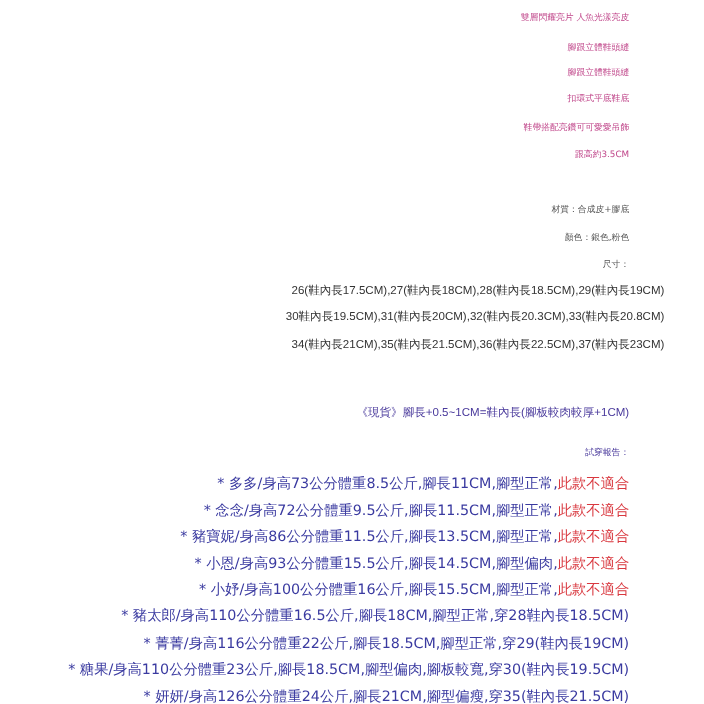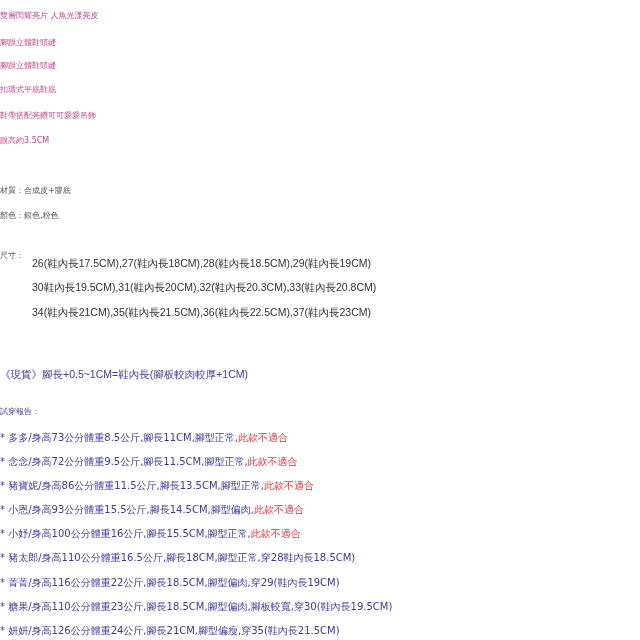--- a/index.html
+++ b/index.html
@@ -1,56 +1,56 @@
 <!DOCTYPE html>
 <html><head>
 <meta charset="utf-8">
 <style>
   html, body { margin:0; padding:0; background:#ffffff; }
   body { width:640px; height:640px; overflow:hidden; position:relative; font-family:"DejaVu Sans","Liberation Sans",sans-serif; }
-  .line { position:absolute; left:0; width:572px; text-align:left; white-space:nowrap; }
+  .line { position:absolute; left:0; width:572px; text-align:right; white-space:nowrap; }
   .pink { color:#c0468a; font-size:8px; }
   .gray-sm { color:#555555; font-size:8px; }
   .size { color:#333333; font-size:10.5px; font-family:"Liberation Sans",sans-serif;margin-left:32px; }
   .note { color:#4a3a9c; font-size:10.5px; font-family:"Liberation Sans",sans-serif; }
   .rep-title { color:#4a3a9c; font-size:8px; }
-  .rep { color:#3a3aa0; font-size:10px; }
+  .rep { color:#3a3aa0; font-size:13px; }
   .red { color:#d9383f; }
 </style>
 </head>
 <body>
 
 <div>
   <div class="line pink" style="top:10px">雙層閃耀亮片 人魚光漾亮皮</div>
   <div class="line pink" style="top:37px">腳跟立體鞋頭縫</div>
   <div class="line pink" style="top:60px">腳跟立體鞋頭縫</div>
   <div class="line pink" style="top:84px">扣環式平底鞋底</div>
   <div class="line pink" style="top:110px">鞋帶搭配亮鑽可可愛愛吊飾</div>
   <div class="line pink" style="top:135px">跟高約3.5CM</div>
 </div>
 
 <div>
   <div class="line gray-sm" style="top:185px">材質：合成皮+膠底</div>
   <div class="line gray-sm" style="top:210px">顏色：銀色,粉色</div>
-  <div class="line gray-sm" style="top:250px">尺寸：</div>
+  <div class="line gray-sm" style="top:235px">尺寸：</div>
 </div>
 
 <div>
   <div class="line size" style="top:257px">26(鞋內長17.5CM),27(鞋內長18CM),28(鞋內長18.5CM),29(鞋內長19CM)</div>
   <div class="line size" style="top:281px">30鞋內長19.5CM),31(鞋內長20CM),32(鞋內長20.3CM),33(鞋內長20.8CM)</div>
   <div class="line size" style="top:306px">34(鞋內長21CM),35(鞋內長21.5CM),36(鞋內長22.5CM),37(鞋內長23CM)</div>
 </div>
 
 <div class="line note" style="top:368px">《現貨》腳長+0.5~1CM=鞋內長(腳板較肉較厚+1CM)</div>
 
 <div>
   <div class="line rep-title" style="top:406px">試穿報告：</div>
 
   <div class="line rep" style="top:431px"><span>* 多多/身高73公分體重8.5公斤,腳長11CM,腳型正常,</span><span class="red">此款不適合</span></div>
   <div class="line rep" style="top:455px"><span>* 念念/身高72公分體重9.5公斤,腳長11.5CM,腳型正常,</span><span class="red">此款不適合</span></div>
   <div class="line rep" style="top:479px"><span>* 豬寶妮/身高86公分體重11.5公斤,腳長13.5CM,腳型正常,</span><span class="red">此款不適合</span></div>
   <div class="line rep" style="top:503px"><span>* 小恩/身高93公分體重15.5公斤,腳長14.5CM,腳型偏肉,</span><span class="red">此款不適合</span></div>
   <div class="line rep" style="top:527px"><span>* 小妤/身高100公分體重16公斤,腳長15.5CM,腳型正常,</span><span class="red">此款不適合</span></div>
   <div class="line rep" style="top:551px"><span>* 豬太郎/身高110公分體重16.5公斤,腳長18CM,腳型正常,穿28鞋內長18.5CM)</span></div>
-  <div class="line rep" style="top:576px"><span>* 菁菁/身高116公分體重22公斤,腳長18.5CM,腳型偏肉,穿29(鞋內長19CM)</span></div>
+  <div class="line rep" style="top:576px"><span>* 菁菁/身高116公分體重22公斤,腳長18.5CM,腳型正常,穿29(鞋內長19CM)</span></div>
   <div class="line rep" style="top:600px"><span>* 糖果/身高110公分體重23公斤,腳長18.5CM,腳型偏肉,腳板較寬,穿30(鞋內長19.5CM)</span></div>
   <div class="line rep" style="top:624px"><span>* 妍妍/身高126公分體重24公斤,腳長21CM,腳型偏瘦,穿35(鞋內長21.5CM)</span></div>
 </div>
 
 </body></html>

